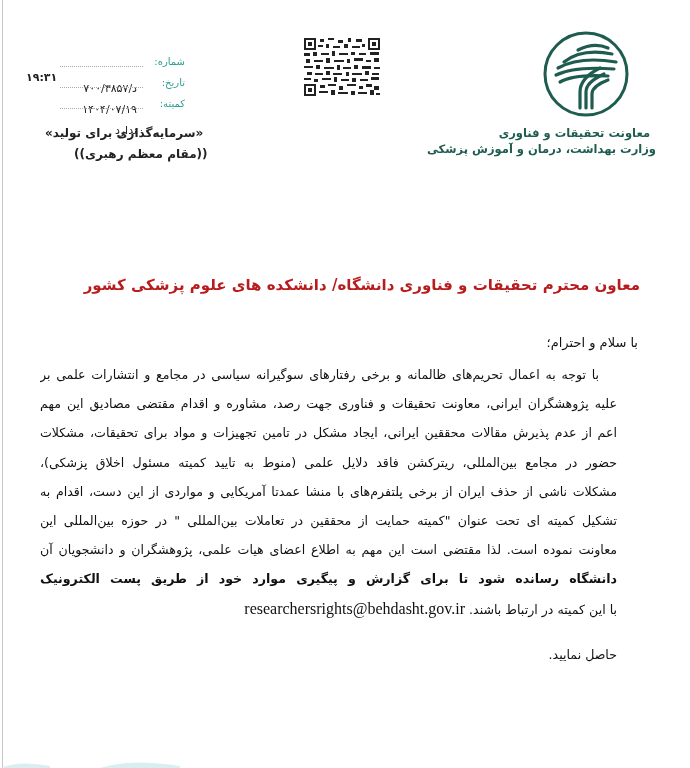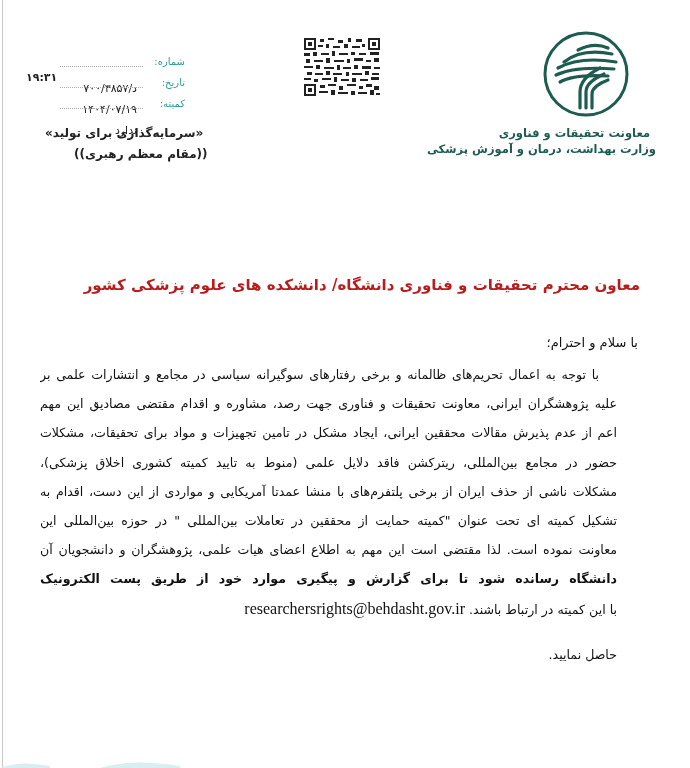--- a/index.html
+++ b/index.html
@@ -193,21 +193,21 @@
 <div class="slogan2">((مقام معظم رهبری))</div>
 
 <div class="addressee">معاون محترم تحقیقات و فناوری دانشگاه/ دانشکده های علوم پزشکی کشور</div>
 
 <div class="greeting">با سلام و احترام؛</div>
 
 <div class="para para1">
   <span class="line" style="padding-right:18px;">با توجه به اعمال تحریم‌های ظالمانه و برخی رفتارهای سوگیرانه سیاسی در مجامع و انتشارات علمی بر</span>
   <span class="line">علیه پژوهشگران ایرانی، معاونت تحقیقات و فناوری جهت رصد، مشاوره و اقدام مقتضی مصادیق این مهم</span>
   <span class="line">اعم از عدم پذیرش مقالات  محققین ایرانی، ایجاد مشکل در تامین تجهیزات و مواد برای تحقیقات، مشکلات</span>
-  <span class="line">حضور در مجامع بین‌المللی، ریترکشن فاقد دلایل علمی (منوط به تایید کمیته کشوری اخلاق پزشکی)،</span>
+  <span class="line">حضور در مجامع بین‌المللی، ریترکشن فاقد دلایل علمی (منوط به تایید کمیته مسئول اخلاق پزشکی)،</span>
   <span class="line">مشکلات ناشی از حذف ایران از برخی پلتفرم‌های با منشا عمدتا آمریکایی و مواردی از این دست، اقدام به</span>
   <span class="line">تشکیل کمیته ای تحت عنوان "کمیته حمایت از محققین در تعاملات بین‌المللی " در حوزه بین‌المللی این</span>
   <span class="line">معاونت نموده است. لذا مقتضی است این مهم به اطلاع اعضای هیات علمی، پژوهشگران و دانشجویان آن</span>
   <span class="line" style="font-weight:bold;">دانشگاه رسانده شود تا برای گزارش و پیگیری موارد خود از طریق پست الکترونیک</span>
   <span class="email-line">
     <span>با این کمیته در ارتباط باشند.</span>
     <span class="email">researchersrights@behdasht.gov.ir</span>
   </span>
 </div>
 

